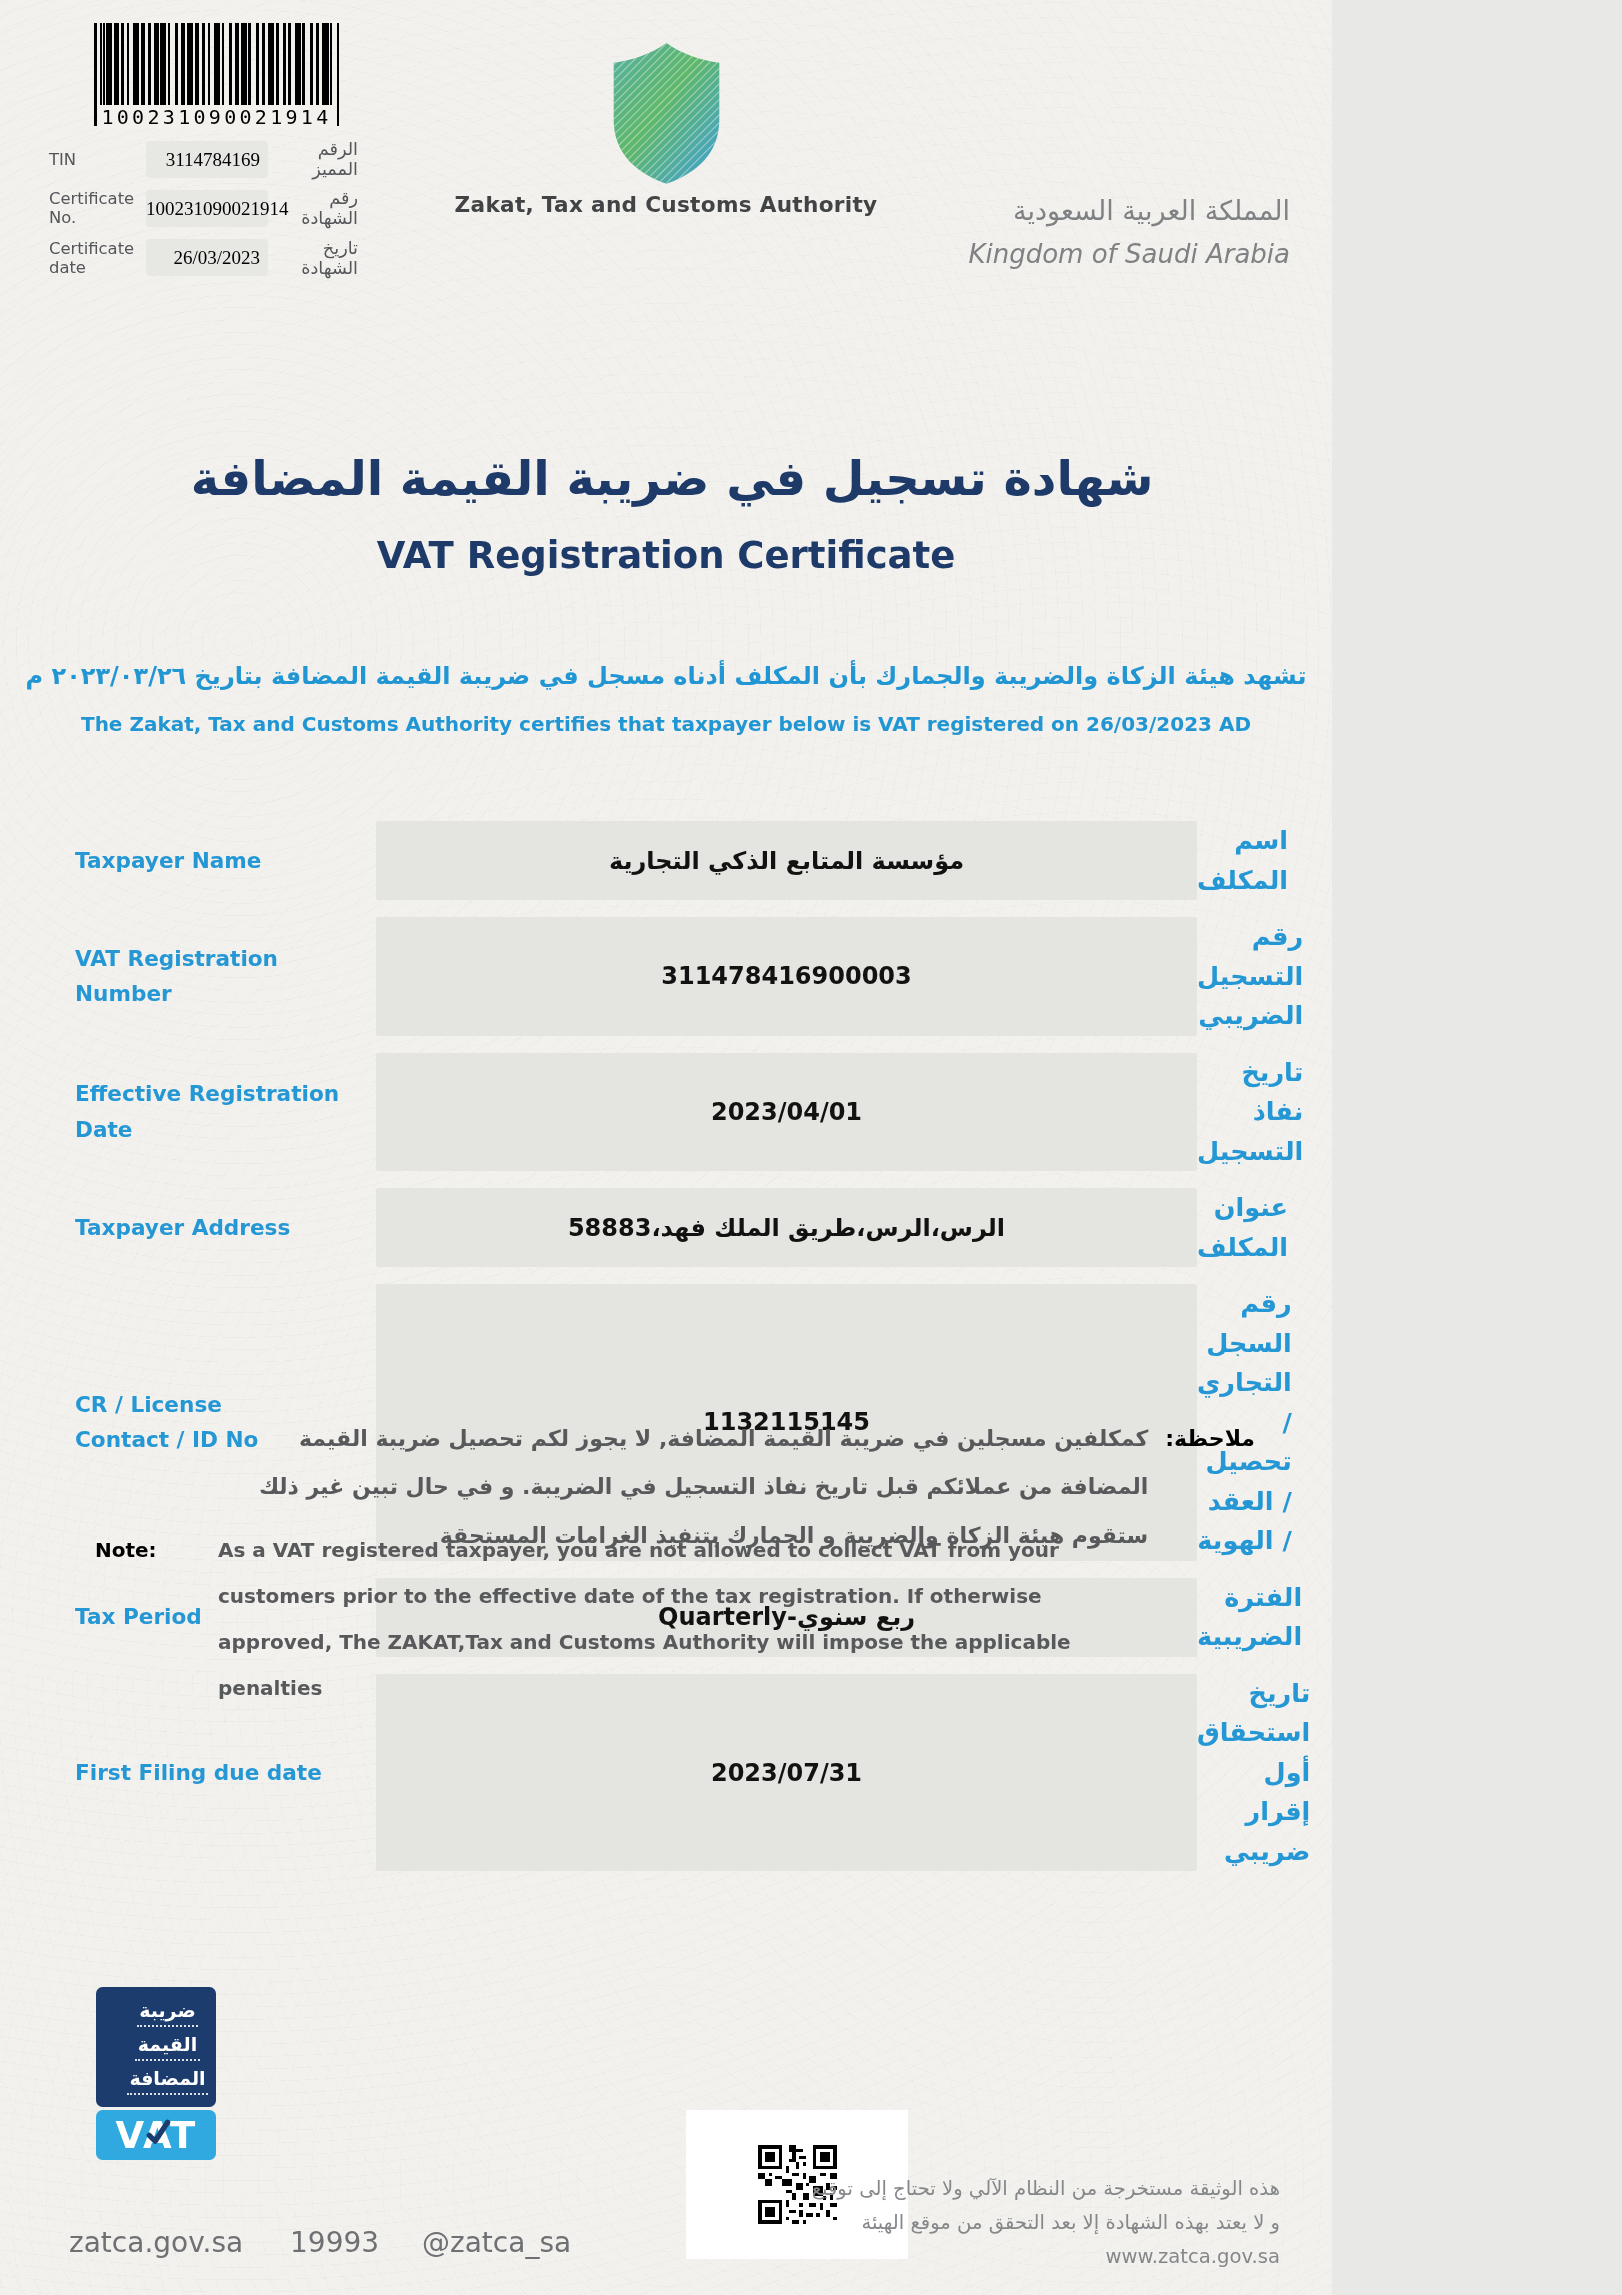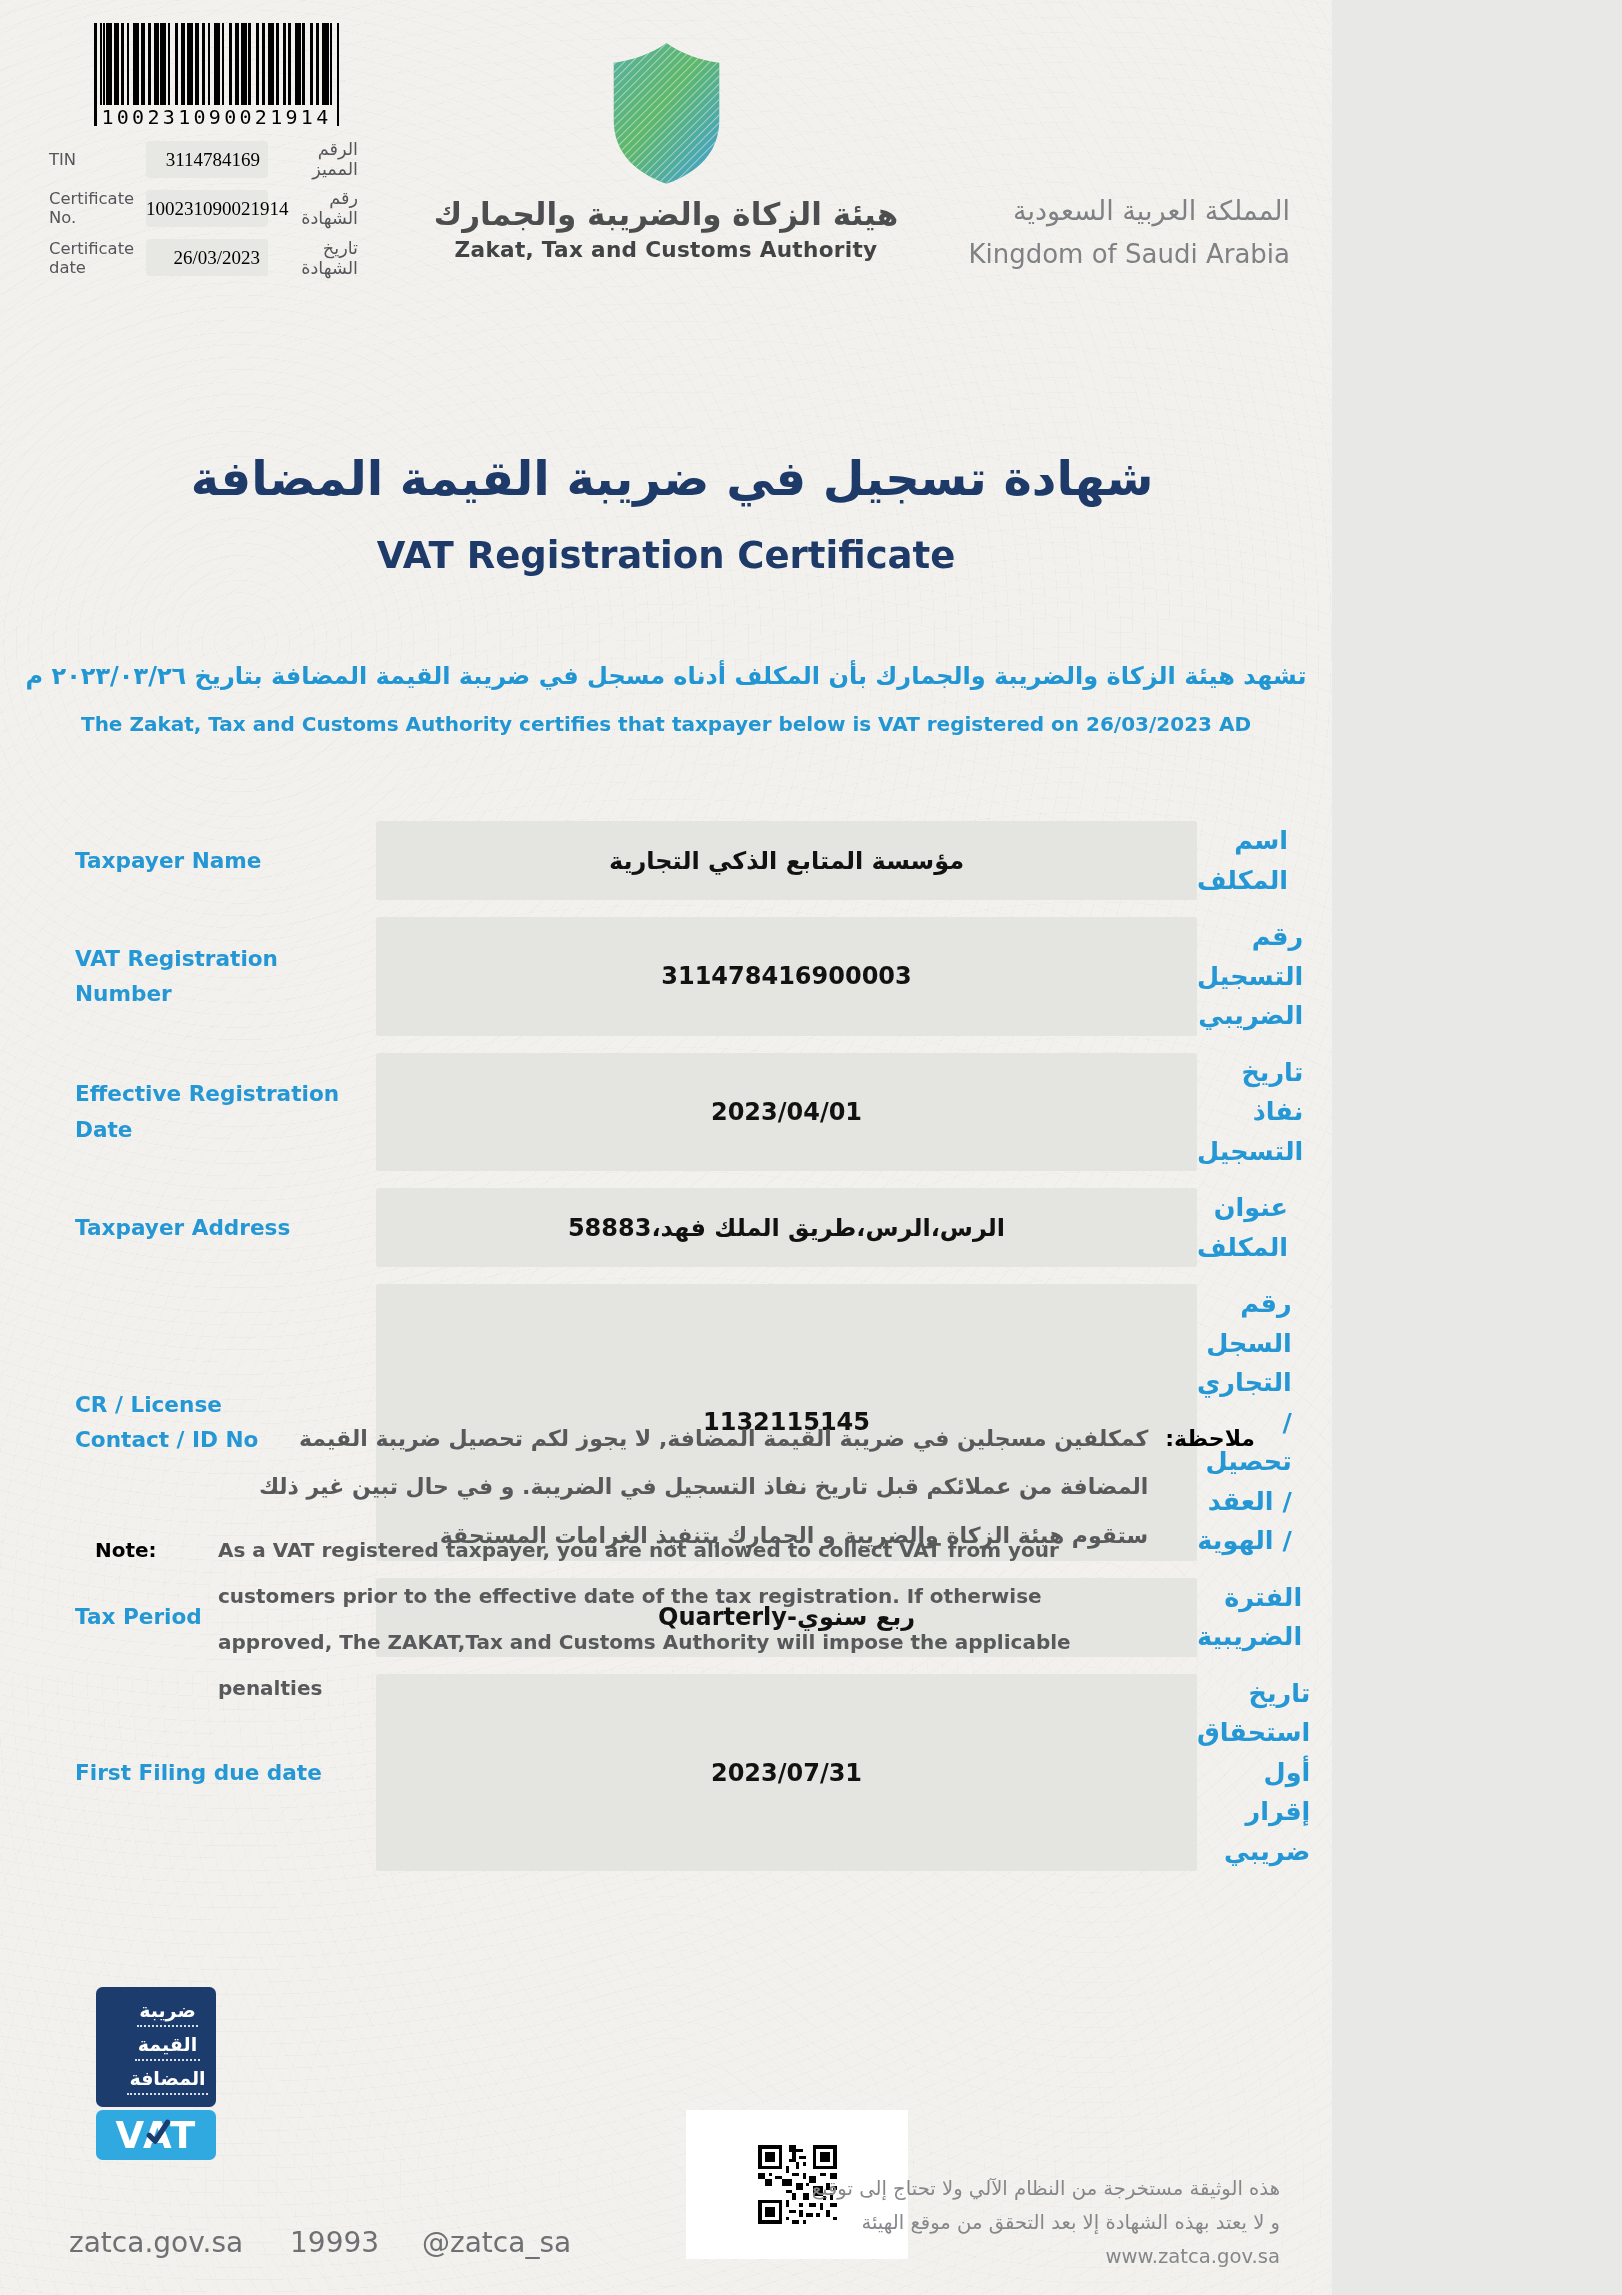--- a/index.html
+++ b/index.html
@@ -41,21 +41,21 @@
 
   
   .logo-block{position:absolute; left:50%; top:42px; transform:translateX(-50%); width:641px; text-align:center;}
   .shield-svg{display:block; margin:0 auto;}
   .authority-ar{direction:rtl; font-size:31px; font-weight:bold; color:#4c4d4f; margin-top:9.2px;}
   .authority-en{font-size:21.6px; font-weight:bold; color:#424345; margin-top:5.2px; letter-spacing:0.3px;}
 
   
   .country-block{position:absolute; right:42px; top:195px; text-align:right; color:#7f8184;}
   .country-ar{direction:rtl; font-size:27px; margin-bottom:13px;}
-  .country-en{font-size:26px;}
+  .country-en{font-size:26px;font-style:italic;}
 
   
   .title-ar{position:absolute; left:12px; right:0; top:450px; text-align:center; direction:rtl;
     font-size:48px; font-weight:bold; color:#1e3a68;}
   .title-en{position:absolute; left:0; right:0; top:534px; text-align:center;
     font-size:37px; font-weight:bold; color:#1e3a68;}
 
   .cert-ar{position:absolute; left:0; right:0; top:662px; text-align:center; direction:rtl;
     font-size:24px; font-weight:bold; color:#2196d3;}
   .cert-en{position:absolute; left:0; right:0; top:712px; text-align:center;
@@ -147,21 +147,20 @@
           <stop offset="0.45" stop-color="#5eb86a"></stop>
           <stop offset="1" stop-color="#3f9fd8"></stop>
         </linearGradient>
         <pattern id="hatch" width="5" height="5" patternTransform="rotate(45)" patternUnits="userSpaceOnUse">
           <line x1="0" y1="0" x2="0" y2="5" stroke="#f2f1ee" stroke-width="1.8"></line>
         </pattern>
       </defs>
       <path d="M50 0 C36 10 18 16 2 18 L2 70 C2 100 22 118 50 128 C78 118 98 100 98 70 L98 18 C82 16 64 10 50 0 Z" fill="url(#shieldGrad)"></path>
       <path d="M50 0 C36 10 18 16 2 18 L2 70 C2 100 22 118 50 128 C78 118 98 100 98 70 L98 18 C82 16 64 10 50 0 Z" fill="url(#hatch)" opacity="0.55"></path>
     </svg>
-    <div class="authority-ar">هيئة الزكاة والضريبة والجمارك</div>
     <div class="authority-en">Zakat, Tax and Customs Authority</div>
   </div>
 
   <div class="country-block">
     <div class="country-ar">المملكة العربية السعودية</div>
     <div class="country-en">Kingdom of Saudi Arabia</div>
   </div>
 
   <div class="title-ar">شهادة تسجيل في ضريبة القيمة المضافة</div>
   <div class="title-en">VAT Registration Certificate</div>

